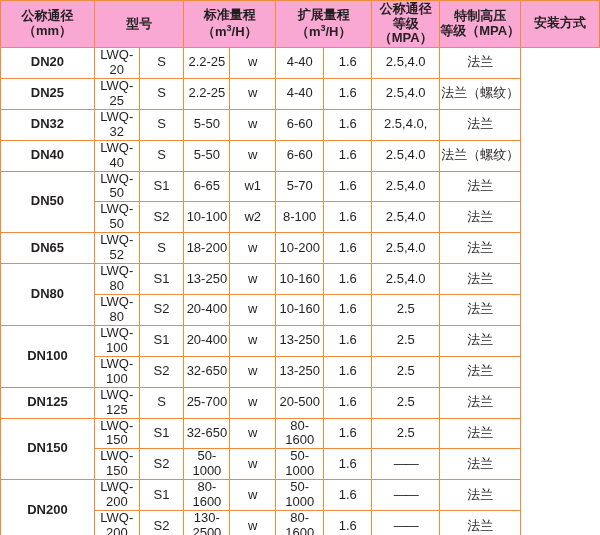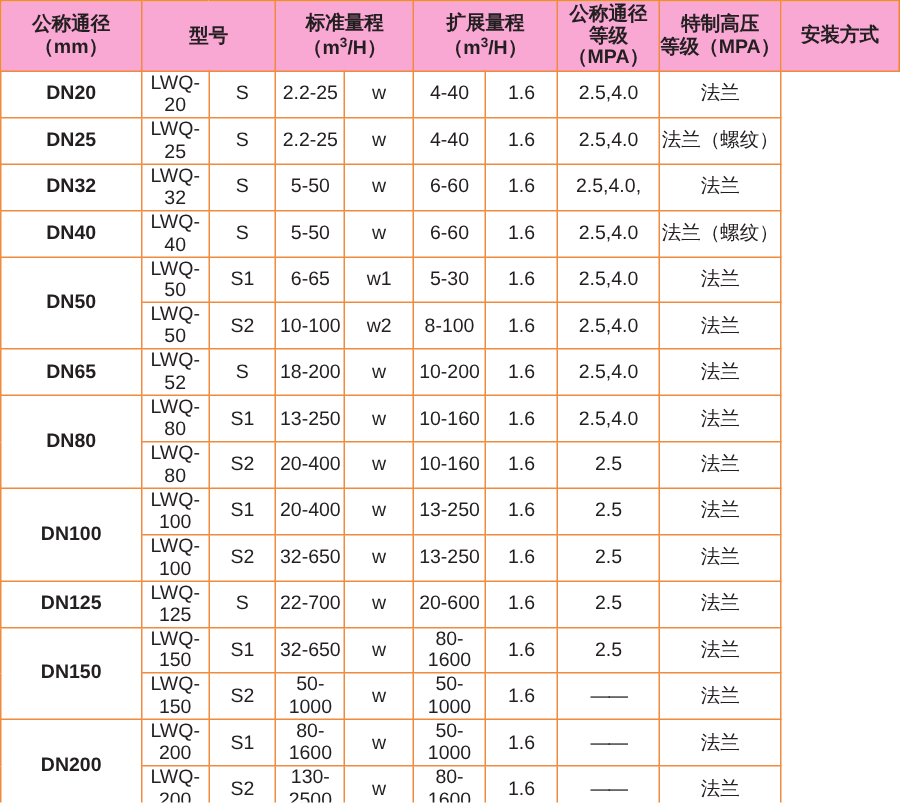--- a/index.html
+++ b/index.html
@@ -171,21 +171,21 @@
         <td class="c-press">1.6</td>
         <td class="c-hp">2.5,4.0</td>
         <td class="c-mount">法兰（螺纹）</td>
       </tr>
       <tr>
         <td class="c-dn" rowspan="2">DN50</td>
         <td class="c-model">LWQ-50</td>
         <td class="c-sflag">S1</td>
         <td class="c-std">6-65</td>
         <td class="c-wflag">w1</td>
-        <td class="c-ext">5-30</td>
+        <td class="c-ext">5-70</td>
         <td class="c-press">1.6</td>
         <td class="c-hp">2.5,4.0</td>
         <td class="c-mount">法兰</td>
       </tr>
       <tr>
         <td class="c-model">LWQ-50</td>
         <td class="c-sflag">S2</td>
         <td class="c-std">10-100</td>
         <td class="c-wflag">w2</td>
         <td class="c-ext">8-100</td>
@@ -243,23 +243,23 @@
         <td class="c-wflag">w</td>
         <td class="c-ext">13-250</td>
         <td class="c-press">1.6</td>
         <td class="c-hp">2.5</td>
         <td class="c-mount">法兰</td>
       </tr>
       <tr>
         <td class="c-dn">DN125</td>
         <td class="c-model">LWQ-125</td>
         <td class="c-sflag">S</td>
-        <td class="c-std">22-700</td>
-        <td class="c-wflag">w</td>
-        <td class="c-ext">20-600</td>
+        <td class="c-std">25-700</td>
+        <td class="c-wflag">w</td>
+        <td class="c-ext">20-500</td>
         <td class="c-press">1.6</td>
         <td class="c-hp">2.5</td>
         <td class="c-mount">法兰</td>
       </tr>
       <tr>
         <td class="c-dn" rowspan="2">DN150</td>
         <td class="c-model">LWQ-150</td>
         <td class="c-sflag">S1</td>
         <td class="c-std">32-650</td>
         <td class="c-wflag">w</td>

